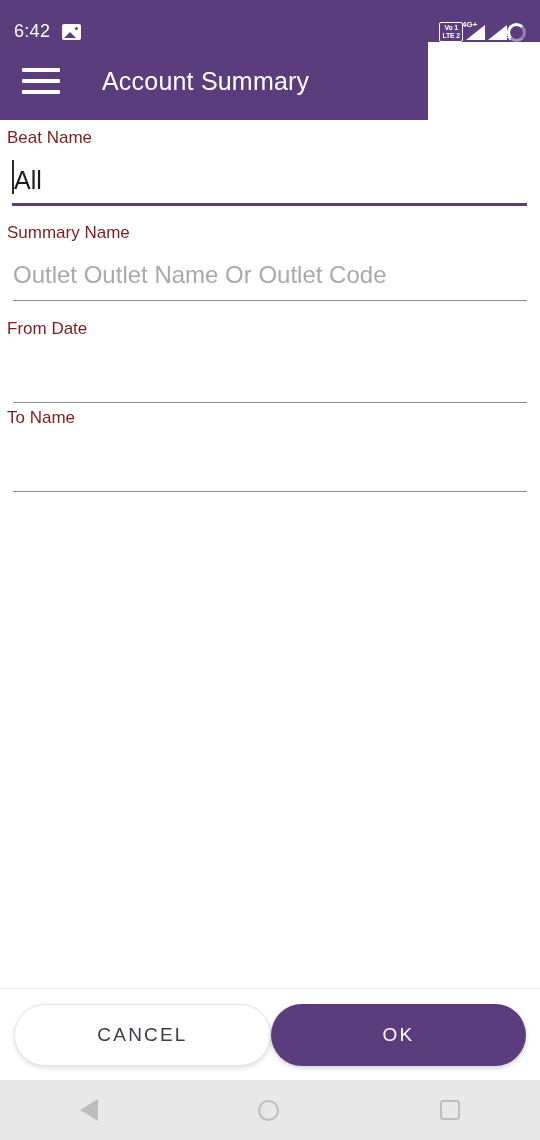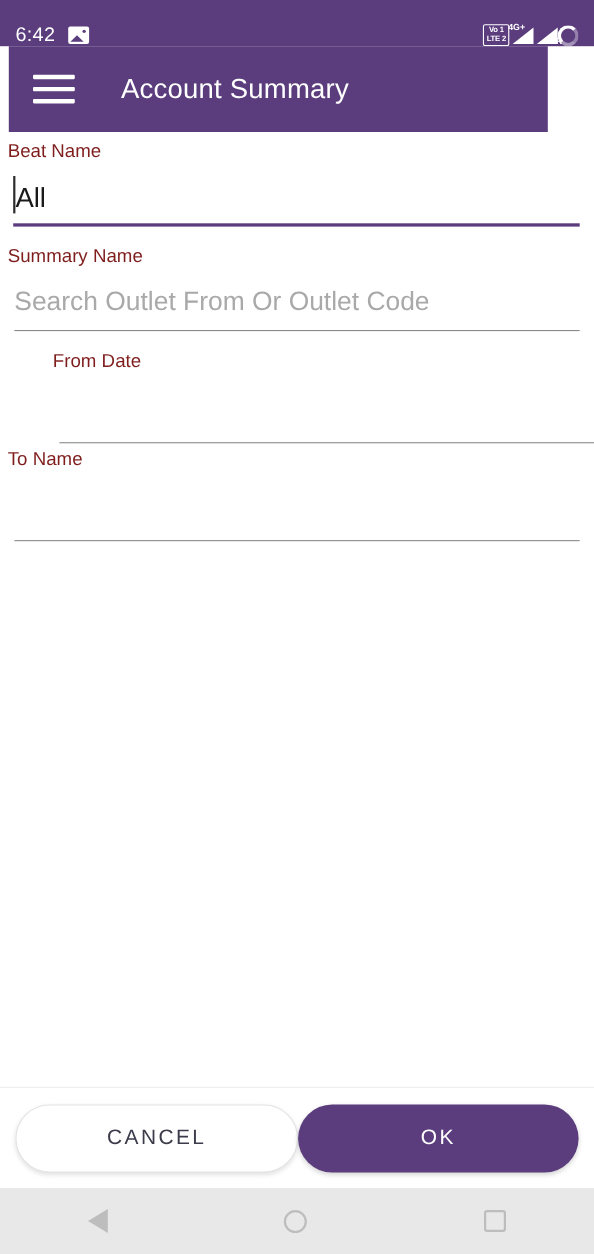--- a/index.html
+++ b/index.html
@@ -69,23 +69,23 @@
   .battery-ring {
     width:19px; height:19px; border-radius:50%;
     border:3px solid #ffffff;
     border-right-color:rgba(255,255,255,0.35);
     border-bottom-color:rgba(255,255,255,0.45);
   }
 
   
   .appbar {
     position:absolute; top:42px; left:0;
-    width:490px; height:78px;
+    width:428px; height:78px;
     background:#5B3D7E;
-    display:flex; align-items:center;margin-left:8px;
+    display:flex; align-items:center;
   }
   .hamburger {
     width:46px; height:40px;
     margin-left:22px;
     display:flex; flex-direction:column; justify-content:center; gap:7px;
     cursor:pointer;
   }
   .hamburger span {
     display:block; width:38px; height:4px;
     background:#ffffff; border-radius:1px;
@@ -224,26 +224,26 @@
       <div class="field-input">
         <div class="caret"></div>
         <div class="field-value">All</div>
         <div class="underline-focus"></div>
       </div>
     </div>
 
     <div class="field" style="top:103px;">
       <div class="field-label">Summary Name</div>
       <div class="field-input">
-        <div class="field-placeholder">Search Outlet From Or Outlet Code</div>
+        <div class="field-placeholder">Outlet Outlet Name Or Outlet Code</div>
         <div class="underline"></div>
       </div>
     </div>
 
-    <div class="field" style="top:199px;padding-left:41px;">
+    <div class="field" style="top:199px;">
       <div class="field-label">From Date</div>
       <div class="field-input" style="height:58px;">
         <div class="field-value"></div>
         <div class="underline"></div>
       </div>
     </div>
 
     <div class="field" style="top:288px;">
       <div class="field-label">To Name</div>
       <div class="field-input" style="height:58px;">

